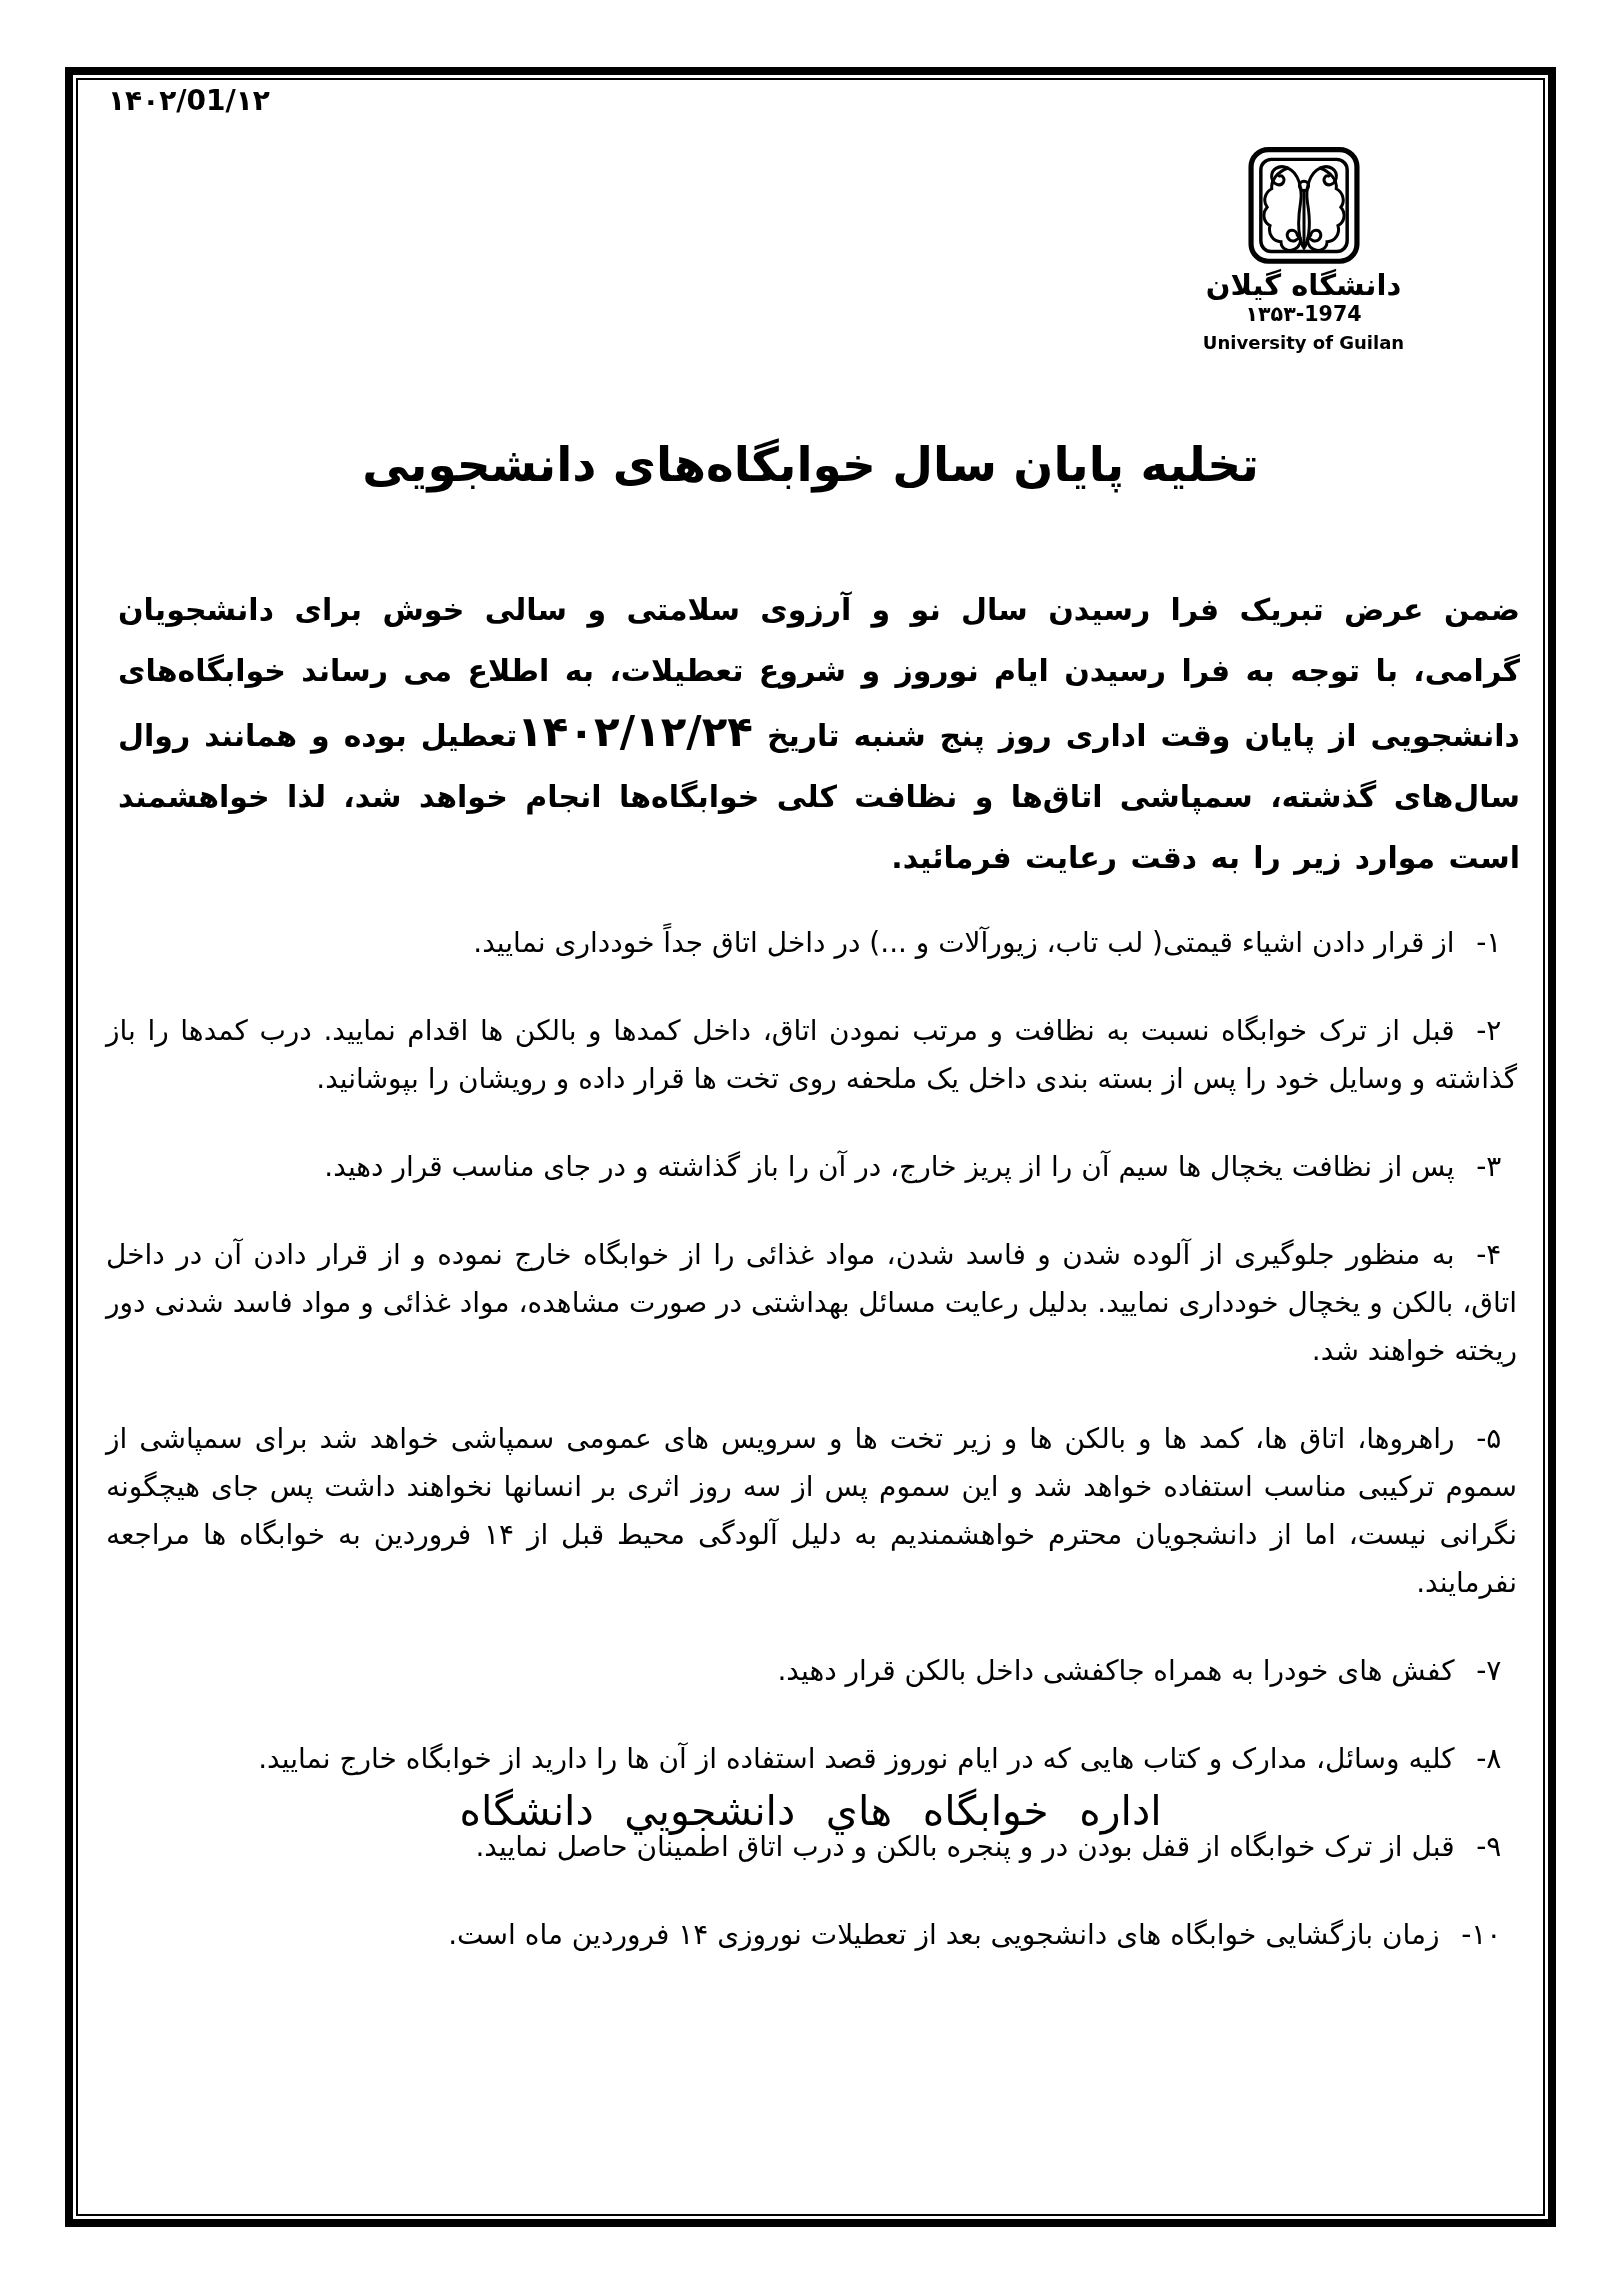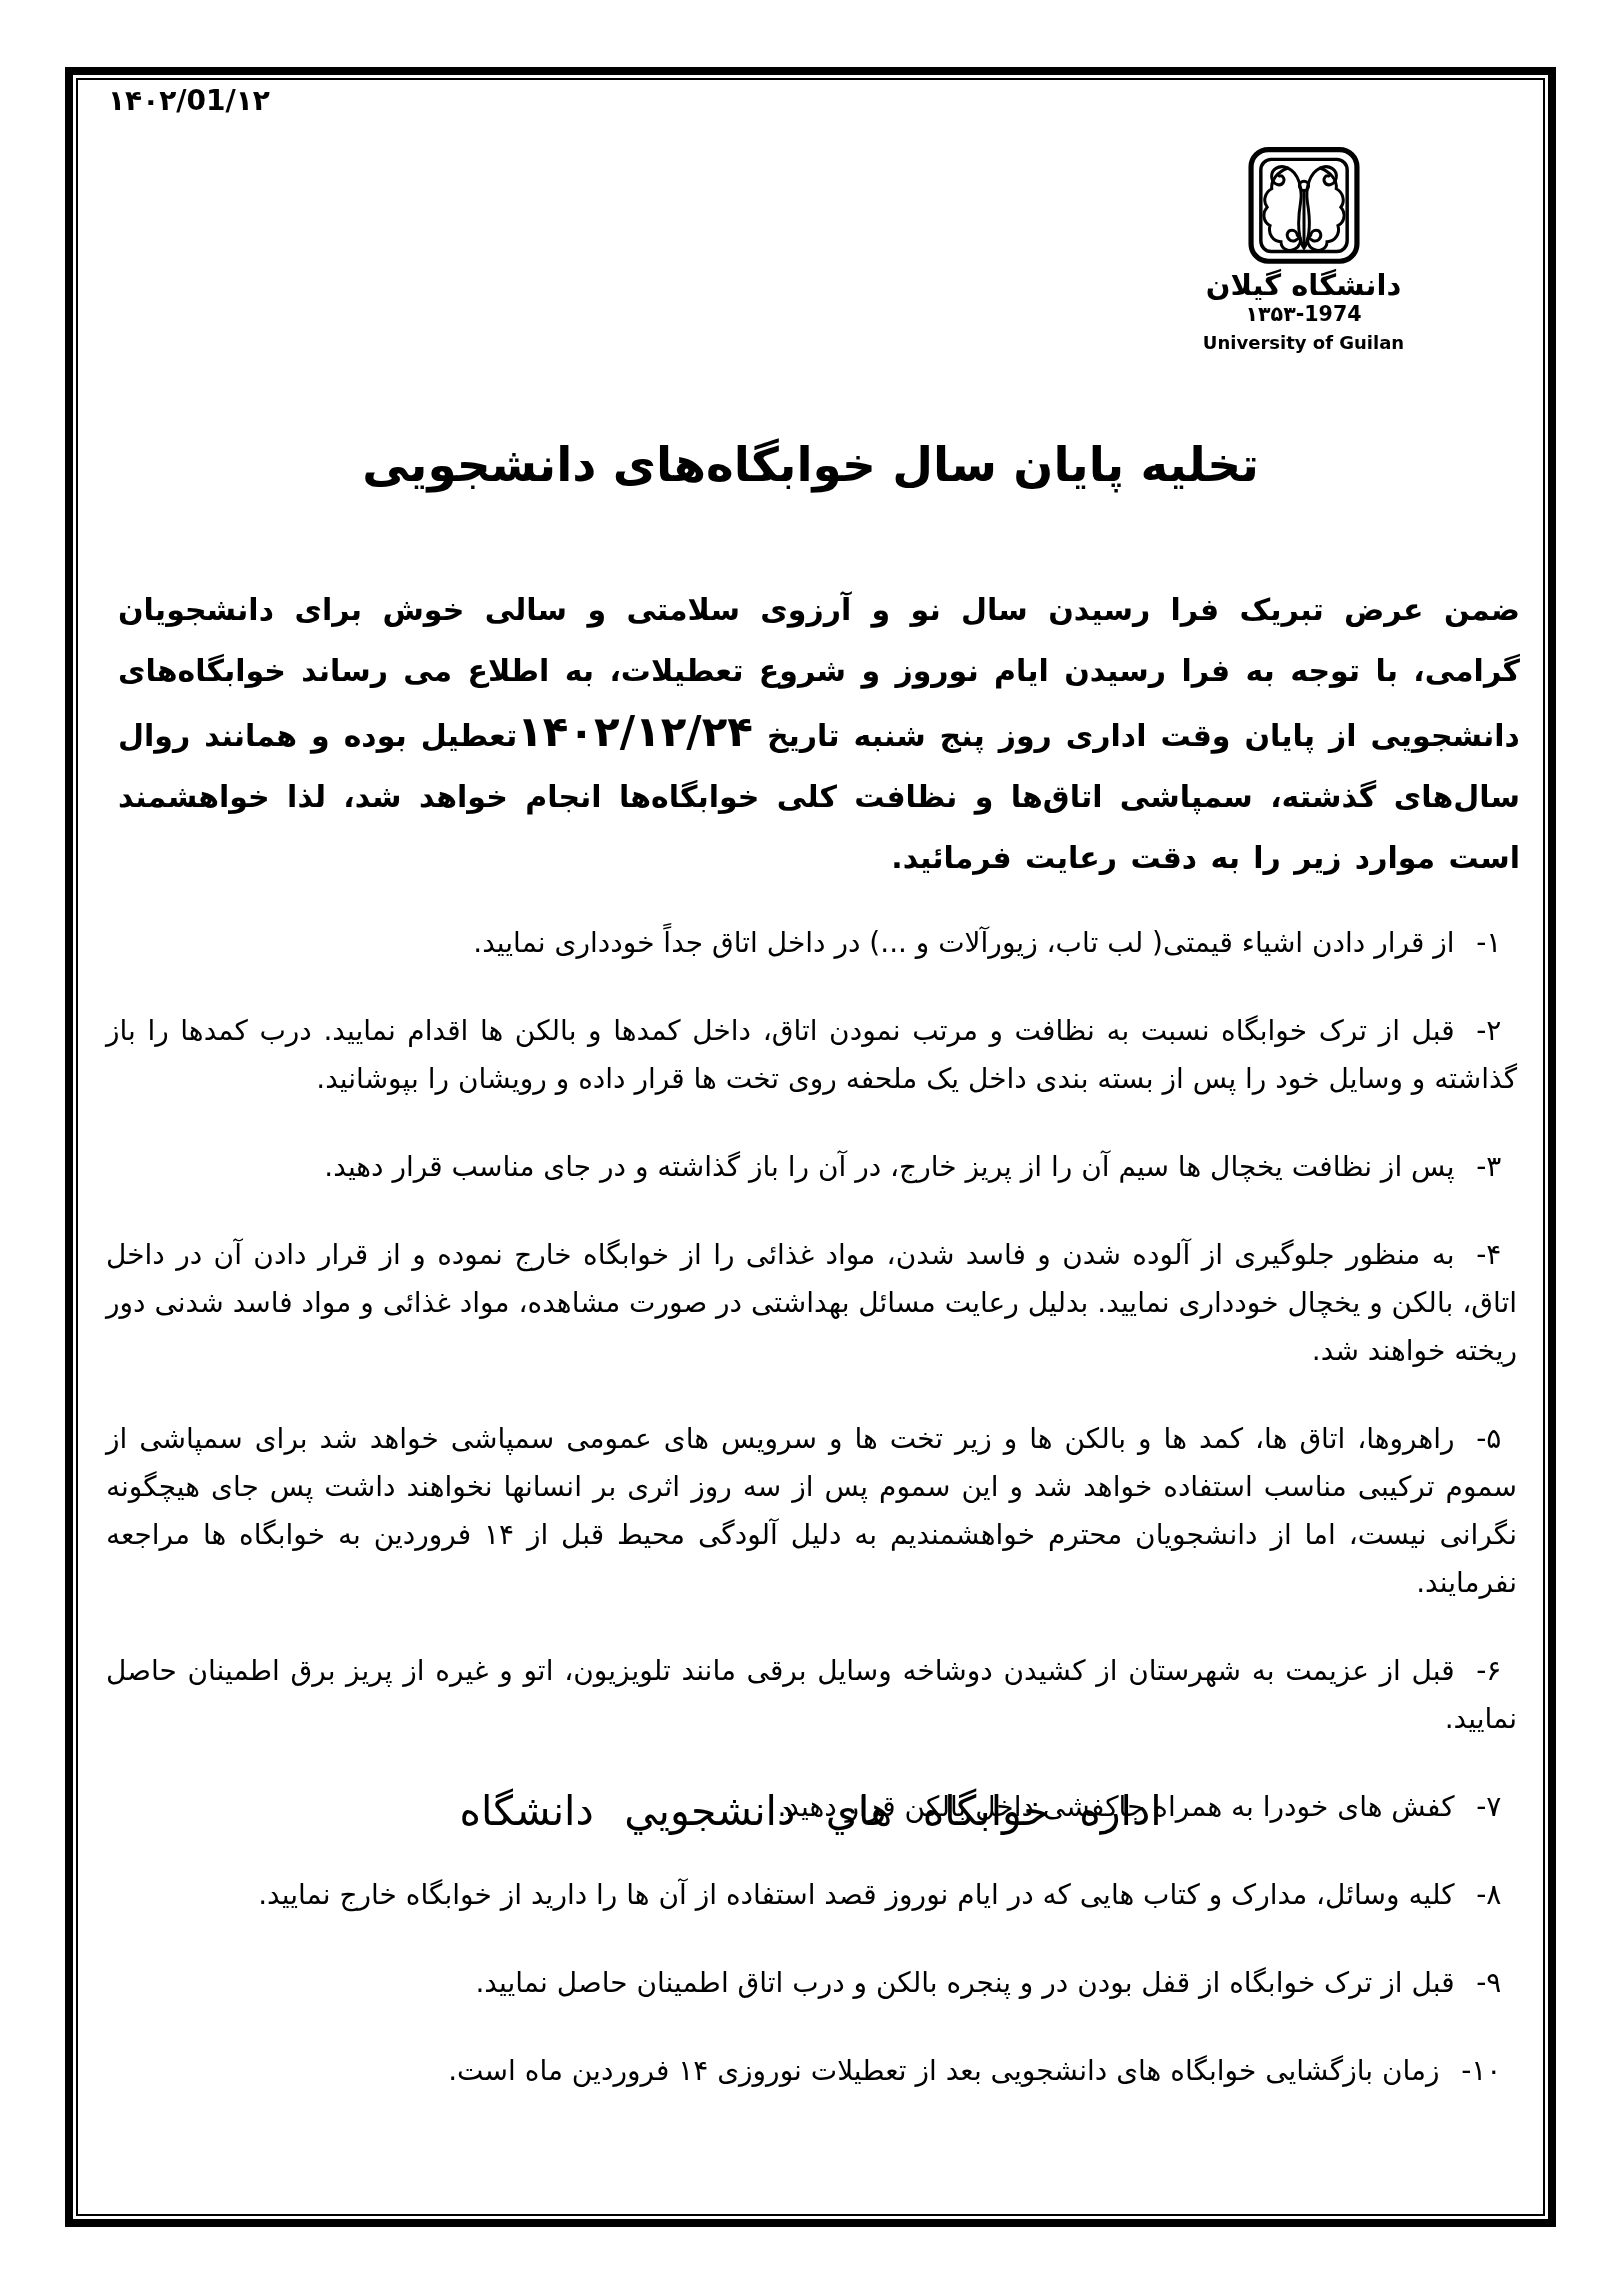--- a/index.html
+++ b/index.html
@@ -98,21 +98,20 @@
   <h1 class="doc-title">تخلیه پایان سال خوابگاه‌های دانشجویی</h1>
 
   <p class="intro"><span>ضمن عرض تبریک فرا رسیدن سال نو و آرزوی سلامتی و سالی خوش برای دانشجویان گرامی، با توجه به فرا رسیدن ایام نوروز و شروع تعطیلات، به اطلاع می رساند خوابگاه‌های دانشجویی از پایان وقت اداری روز پنج شنبه تاریخ </span><span class="intro-date">۱۴۰۲/۱۲/۲۴</span><span>تعطیل بوده و همانند روال سال‌های گذشته، سمپاشی اتاق‌ها و نظافت کلی خوابگاه‌ها انجام خواهد شد، لذا خواهشمند است موارد زیر را به دقت رعایت فرمائید.</span></p>
 
   <div class="rules">
     <div class="rule"><span class="num">۱-</span><span>از قرار دادن اشیاء قیمتی( لب تاب، زیورآلات و ...) در داخل اتاق جداً خودداری نمایید.</span></div>
     <div class="rule"><span class="num">۲-</span><span>قبل از ترک خوابگاه نسبت به نظافت و مرتب نمودن اتاق، داخل کمدها و بالکن ها اقدام نمایید. درب کمدها را باز گذاشته و وسایل خود را پس از بسته بندی داخل یک ملحفه روی تخت ها قرار داده و رویشان را بپوشانید.</span></div>
     <div class="rule"><span class="num">۳-</span><span>پس از نظافت یخچال ها سیم آن را از پریز خارج، در آن را باز گذاشته و در جای مناسب قرار دهید.</span></div>
     <div class="rule"><span class="num">۴-</span><span>به منظور جلوگیری از آلوده شدن و فاسد شدن، مواد غذائی را از خوابگاه خارج نموده و از قرار دادن آن در داخل اتاق، بالکن و یخچال خودداری نمایید. بدلیل رعایت مسائل بهداشتی در صورت مشاهده، مواد غذائی و مواد فاسد شدنی دور ریخته خواهند شد.</span></div>
     <div class="rule"><span class="num">۵-</span><span>راهروها، اتاق ها، کمد ها و بالکن ها و زیر تخت ها و سرویس های عمومی سمپاشی خواهد شد برای سمپاشی از سموم ترکیبی مناسب استفاده خواهد شد و این سموم پس از سه روز اثری بر انسانها نخواهند داشت پس جای هیچگونه نگرانی نیست، اما از دانشجویان محترم خواهشمندیم به دلیل آلودگی محیط قبل از ۱۴ فروردین به خوابگاه ها مراجعه نفرمایند.</span></div>
-    <div class="rule"><span class="num">۶-</span><span>قبل از عزیمت به شهرستان از کشیدن دوشاخه وسایل برقی مانند تلویزیون، اتو و غیره از پریز برق اطمینان حاصل نمایید.</span></div>
     <div class="rule"><span class="num">۷-</span><span>کفش های خودرا به همراه جاکفشی داخل بالکن قرار دهید.</span></div>
     <div class="rule"><span class="num">۸-</span><span>کلیه وسائل، مدارک و کتاب هایی که در ایام نوروز قصد استفاده از آن ها را دارید از خوابگاه خارج نمایید.</span></div>
     <div class="rule"><span class="num">۹-</span><span>قبل از ترک خوابگاه از قفل بودن در و پنجره بالکن و درب اتاق اطمینان حاصل نمایید.</span></div>
     <div class="rule"><span class="num">۱۰-</span><span>زمان بازگشایی خوابگاه های دانشجویی بعد از تعطیلات نوروزی ۱۴ فروردین ماه است.</span></div>
   </div>
 
   <div class="footer">
     <div>اداره خوابگاه هاي دانشجويي دانشگاه</div>
   </div>
 

